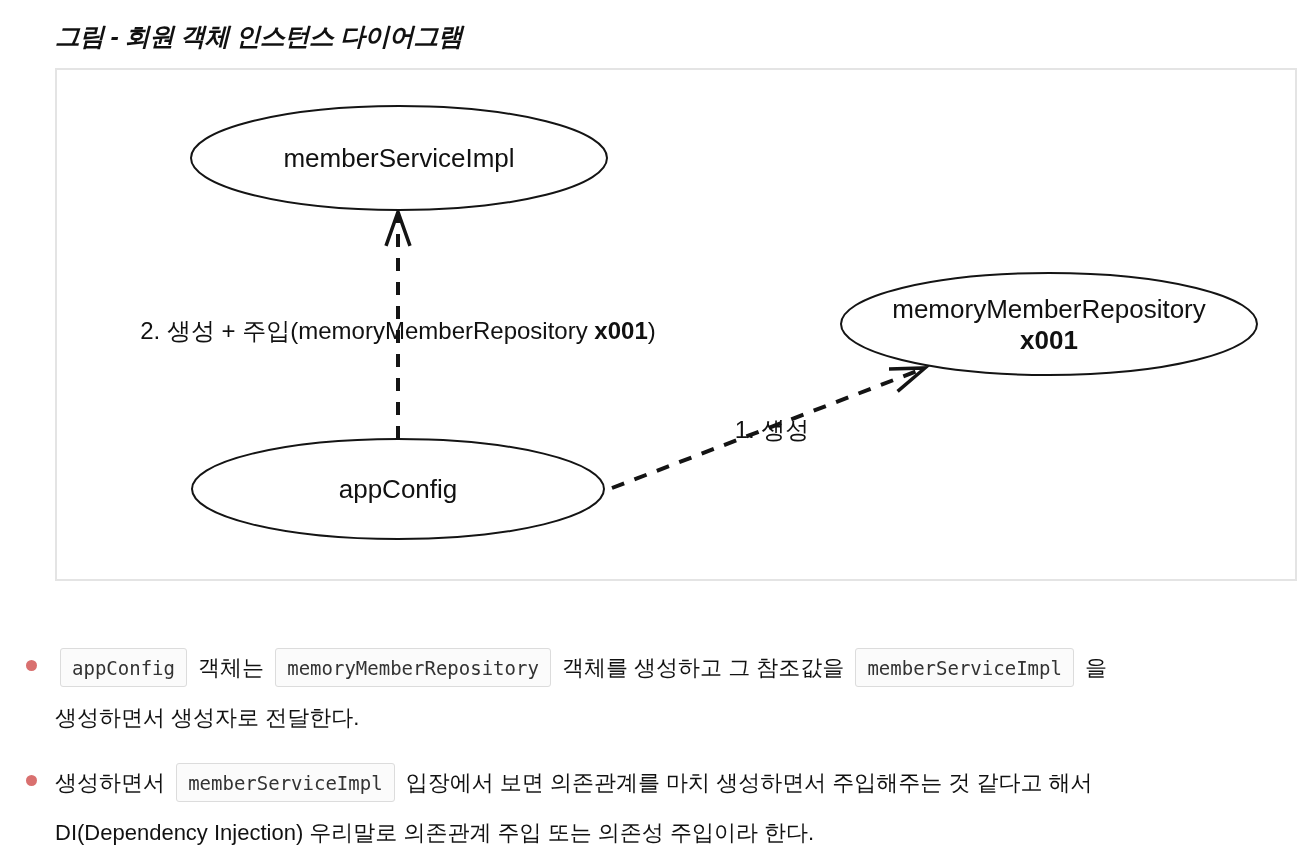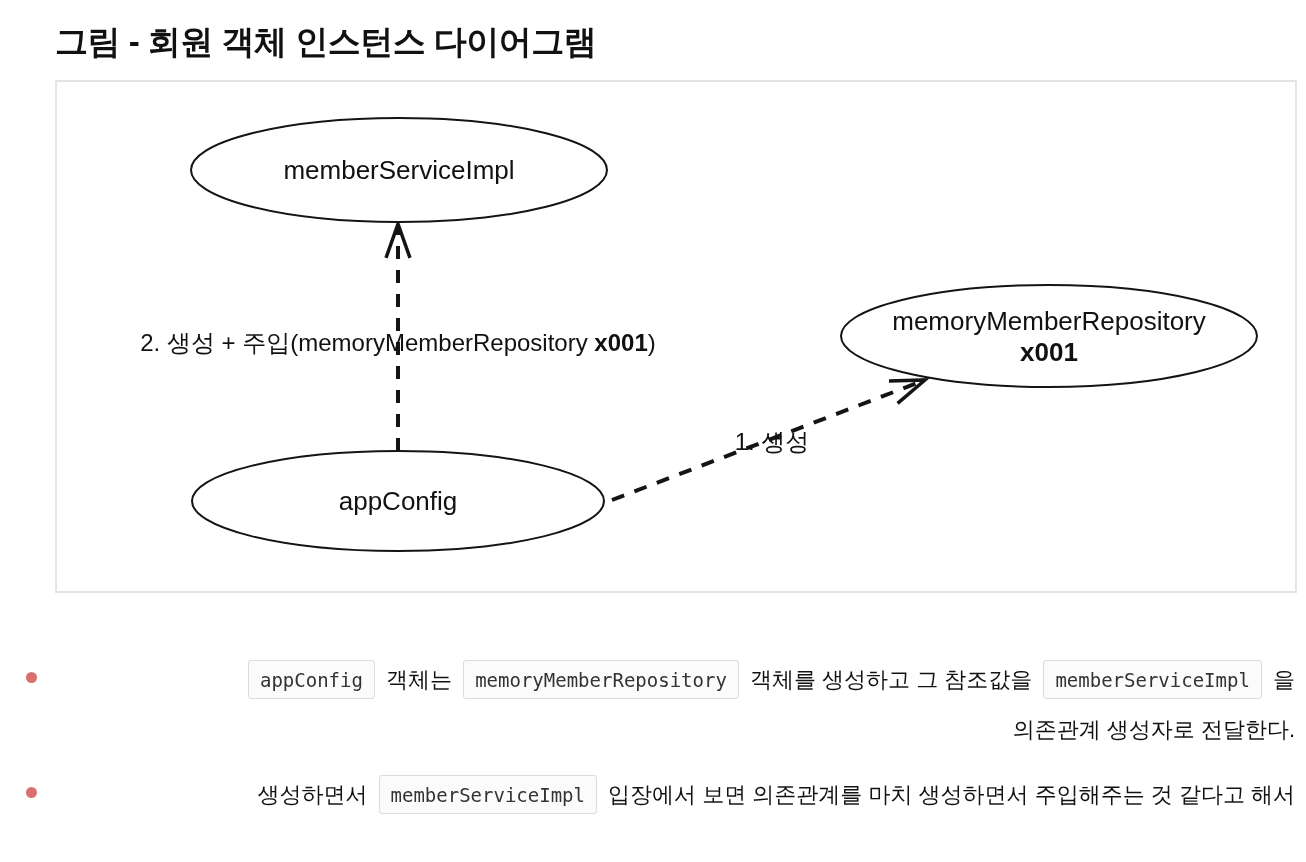--- a/index.html
+++ b/index.html
@@ -9,25 +9,26 @@
     overflow: hidden;
     font-family: "Liberation Sans", sans-serif;
     color: #1a1a1a;
   }
   .page {
     padding: 20px 11px 0 55px;
     box-sizing: border-box;
     width: 1306px;
   }
   .figure-title {
-    font-size: 33px;
+    font-size: 25px;
     font-weight: 700;
     letter-spacing: -0.5px;
     margin: 0 0 15px 0;
     color: #111;
+    font-style: italic;
   }
   .diagram-panel {
     width: 1238px;
     height: 509px;
     border: 2px solid #e4e4e4;
     background: #ffffff;
     box-sizing: content-box;
   }
   .diagram-panel svg { display: block; }
   svg text {
@@ -37,21 +38,20 @@
   .bullet-list {
     margin-top: 62px;
     width: 1240px;
   }
   .bullet {
     position: relative;
     margin: 0 0 15px 0;
     font-size: 22px;
     line-height: 2.28;
     color: #121212;
-    text-align: right;
   }
   .dot {
     position: absolute;
     left: -29px;
     top: 17px;
     width: 11px;
     height: 11px;
     border-radius: 50%;
     display: inline-block;
   }
@@ -86,16 +86,16 @@
         <text x="992" y="248" text-anchor="middle" font-size="26" font-weight="normal">memoryMemberRepository</text>
         <text x="992" y="279" text-anchor="middle" font-size="26" font-weight="bold">x001</text>
         <ellipse cx="341" cy="419" rx="206" ry="50" fill="#ffffff" stroke="#141414" stroke-width="2"></ellipse>
         <text x="341" y="428" text-anchor="middle" font-size="26" font-weight="normal">appConfig</text>
         <text x="341" y="269" text-anchor="middle" font-size="24"><tspan>2. 생성 + 주입(memoryMemberRepository </tspan><tspan font-weight="bold">x001</tspan><tspan>)</tspan></text>
         <text x="715" y="368" text-anchor="middle" font-size="24"><tspan>1. 생성</tspan></text>
       </svg>
   </div>
 
   <div class="bullet-list">
-      <div class="bullet"><span class="dot" style="background: rgb(217, 112, 111);"></span><span><span class="chip">appConfig</span><span> 객체는 </span><span class="chip">memoryMemberRepository</span><span> 객체를 생성하고 그 참조값을 </span><span class="chip">memberServiceImpl</span><span> 을</span><br><span>의존관계 생성자로 전달한다.</span></span></div>
-      <div class="bullet"><span class="dot" style="background: rgb(217, 112, 111);"></span><span><span>생성하면서 </span><span class="chip">memberServiceImpl</span><span> 입장에서 보면 의존관계를 마치 생성하면서 주입해주는 것 같다고 해서</span><br></span></div>
+      <div class="bullet"><span class="dot" style="background: rgb(217, 112, 111);"></span><span><span class="chip">appConfig</span><span> 객체는 </span><span class="chip">memoryMemberRepository</span><span> 객체를 생성하고 그 참조값을 </span><span class="chip">memberServiceImpl</span><span> 을</span><br><span>생성하면서 생성자로 전달한다.</span></span></div>
+      <div class="bullet"><span class="dot" style="background: rgb(217, 112, 111);"></span><span><span>생성하면서 </span><span class="chip">memberServiceImpl</span><span> 입장에서 보면 의존관계를 마치 생성하면서 주입해주는 것 같다고 해서</span><br><span>DI(Dependency Injection) 우리말로 의존관계 주입 또는 의존성 주입이라 한다.</span></span></div>
     </div>
 </div>
 
 </body></html>

